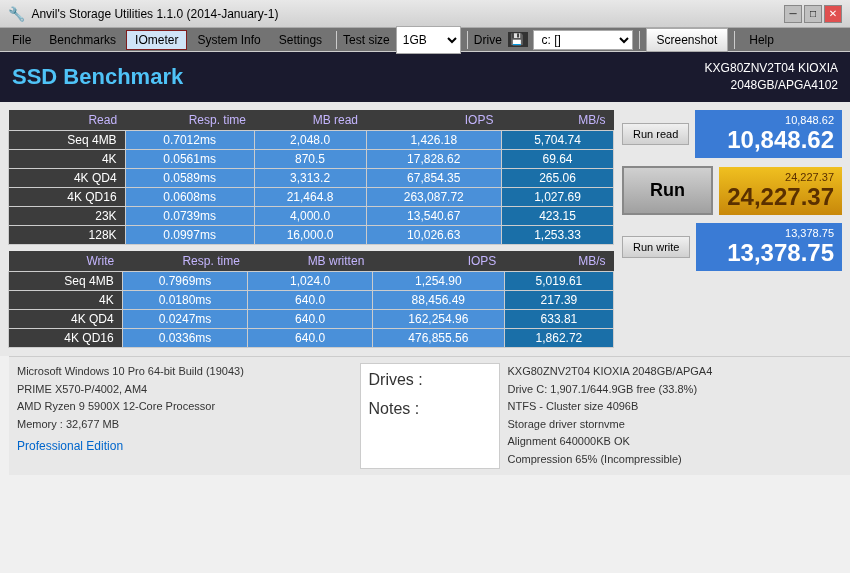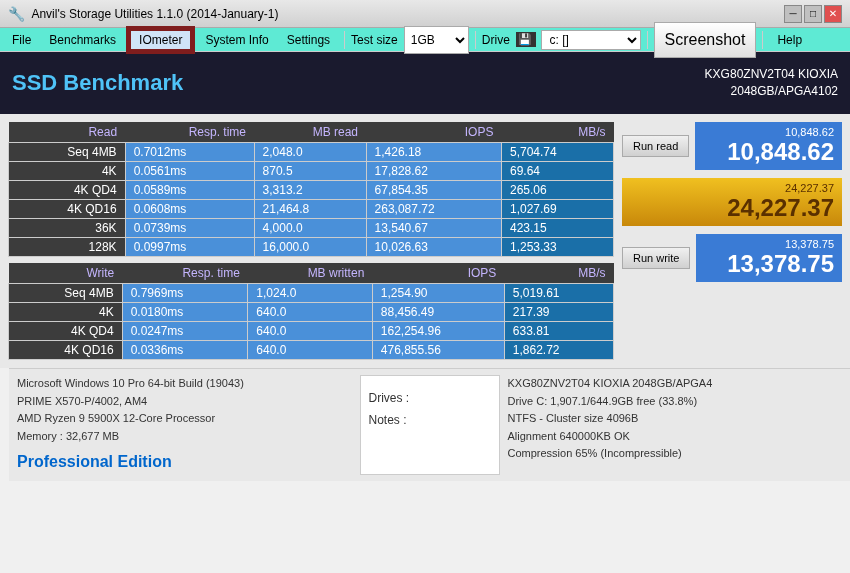--- a/index.html
+++ b/index.html
@@ -5,64 +5,64 @@
     * { margin: 0; padding: 0; box-sizing: border-box; }
     body { font-family: 'Segoe UI', Tahoma, sans-serif; font-size: 12px; background: #f0f0f0; width: 850px; height: 573px; overflow: hidden; }
 
     
     .title-bar { background: linear-gradient(to bottom, #e8e8e8, #d0d0d0); height: 28px; display: flex; align-items: center; padding: 0 8px; border-bottom: 1px solid #aaa; }
     .title-bar-text { font-size: 12px; color: #000; flex: 1; }
     .title-bar-controls { display: flex; gap: 2px; }
     .title-bar-btn { width: 18px; height: 18px; background: #c0c0c0; border: 1px solid #888; font-size: 10px; cursor: pointer; display: flex; align-items: center; justify-content: center; }
 
     
-    .menu-bar { background: #5eead4; height: 24px; display: flex; align-items: center; padding: 0 4px; border-bottom: 1px solid #ccc; gap: 2px; }
+    .menu-bar { background: #737373; height: 24px; display: flex; align-items: center; padding: 0 4px; border-bottom: 1px solid #ccc; gap: 2px; }
     .menu-item { padding: 2px 8px; font-size: 12px; cursor: pointer; }
-    .menu-item.active { background: #d0e4f7; border: 5px solid #7f1d1d; }
+    .menu-item.active { background: #d0e4f7; border: 1px solid #7f1d1d; }
     .toolbar-sep { width: 1px; height: 18px; background: #ccc; margin: 0 4px; }
     .toolbar-label { font-size: 12px; margin-right: 4px; }
     .toolbar-select { height: 28px; border: 1px solid #aaa; padding: 0 2px; font-size: 12px; background: white; }
-    .screenshot-btn { padding: 2px 10px; font-size: 16px; background: linear-gradient(to bottom, #fff, #e0e0e0); border: 1px solid #aaa; cursor: pointer; height: 36px; }
+    .screenshot-btn { padding: 2px 10px; font-size: 12px; background: linear-gradient(to bottom, #fff, #e0e0e0); border: 1px solid #aaa; cursor: pointer; height: 24px; }
     .drive-select { height: 20px; border: 1px solid #aaa; padding: 0 4px; font-size: 12px; background: white; min-width: 100px; }
 
     
-    .app-header { background: #1a1a2e; color: white; padding: 8px 12px; display: flex; align-items: center; justify-content: space-between; height: 62px; }
+    .app-header { background: #1a1a2e; color: white; padding: 8px 12px; display: flex; align-items: center; justify-content: space-between; height: 50px; }
     .app-title { font-size: 22px; font-weight: bold; color: #4fc3f7; }
     .device-info { text-align: right; font-size: 12px; color: white; line-height: 1.4; }
 
     
     .main-content { display: flex; padding: 8px; gap: 8px; background: #e8e8e8; }
 
     
     .bench-table { flex: 1; }
     table { border-collapse: collapse; width: 100%; }
     th { background: #3c3c3c; color: #c4b5fd; padding: 3px 8px; text-align: right; font-size: 12px; font-weight: normal; }
     th:first-child { text-align: right; }
-    td { padding: 2px 8px; text-align: left; font-size: 12px; border: 1px solid #ccc; }
+    td { padding: 2px 8px; text-align: center; font-size: 12px; border: 1px solid #ccc; }
     td:first-child { background: #3c3c3c; color: white; text-align: right; }
     .row-read td:not(:first-child) { background: #4a90d9; color: white; }
     .row-read td:last-child { background: #1a6fa8; color: white; }
     .row-write td:not(:first-child) { background: #4a90d9; color: white; }
     .row-write td:last-child { background: #1a6fa8; color: white; }
 
     
     .right-panel { width: 220px; display: flex; flex-direction: column; gap: 8px; }
     .score-box { background: #3a7bd5; color: white; border-radius: 0; padding: 4px 8px; text-align: right; }
     .score-box .score-label { font-size: 11px; }
     .score-box .score-value { font-size: 24px; font-weight: bold; }
     .score-box.gold { background: linear-gradient(to bottom, #f0c020, #c8880a); color: #5a3000; }
     .run-read-btn { padding: 4px 10px; font-size: 11px; background: linear-gradient(to bottom, #f0f0f0, #d0d0d0); border: 1px solid #aaa; cursor: pointer; white-space: nowrap; }
     .run-write-btn { padding: 4px 10px; font-size: 11px; background: linear-gradient(to bottom, #f0f0f0, #d0d0d0); border: 1px solid #aaa; cursor: pointer; white-space: nowrap; }
     .run-main-btn { padding: 12px 20px; font-size: 18px; font-weight: bold; background: linear-gradient(to bottom, #d0d0d0, #a0a0a0); border: 2px solid #888; cursor: pointer; flex: 1; }
 
     
     .bottom-panel { display: flex; background: #e8e8e8; padding: 6px 8px; gap: 8px; border-top: 1px solid #ccc; min-height: 90px; margin-left: 9px; }
     .bottom-left { flex: 1; font-size: 11px; color: #333; line-height: 1.6; }
-    .bottom-left .pro { color: #0066cc; font-weight: bold; font-size: 16px; }
-    .bottom-notes { background: white; border: 1px solid #ccc; min-width: 140px; padding: 12px 8px; font-size: 12px; color: #333; line-height: 1.8; }
+    .bottom-left .pro { color: #0066cc; font-weight: normal; font-size: 12px; }
+    .bottom-notes { background: white; border: 1px solid #ccc; min-width: 140px; padding: 2px 8px; font-size: 16px; color: #333; line-height: 1.8; }
     .bottom-right { flex: 1; font-size: 11px; color: #333; line-height: 1.6; }
     .btn-score-row { display: flex; align-items: center; gap: 6px; }
   </style>
 </head>
 <body>
 
 <div class="title-bar">
   <span style="font-size:14px; margin-right:6px;">🔧</span>
   <span class="title-bar-text">Anvil's Storage Utilities 1.1.0 (2014-January-1)</span>
   <div class="title-bar-controls">
@@ -142,21 +142,21 @@
           <td>265.06</td>
         </tr>
         <tr class="row-read">
           <td>4K QD16</td>
           <td>0.0608ms</td>
           <td>21,464.8</td>
           <td>263,087.72</td>
           <td>1,027.69</td>
         </tr>
         <tr class="row-read">
-          <td>36K</td>
+          <td>23K</td>
           <td>0.0739ms</td>
           <td>4,000.0</td>
           <td>13,540.67</td>
           <td>423.15</td>
         </tr>
         <tr class="row-read">
           <td>128K</td>
           <td>0.0997ms</td>
           <td>16,000.0</td>
           <td>10,026.63</td>
@@ -214,20 +214,21 @@
 
     <div class="btn-score-row">
       <button class="run-read-btn">Run read</button>
       <div class="score-box" style="flex:1;">
         <div class="score-label">10,848.62</div>
         <div class="score-value">10,848.62</div>
       </div>
     </div>
 
     <div class="btn-score-row">
+      <button class="run-main-btn">Run</button>
       <div class="score-box gold" style="flex:1;">
         <div class="score-label">24,227.37</div>
         <div class="score-value">24,227.37</div>
       </div>
     </div>
 
     <div class="btn-score-row">
       <button class="run-write-btn">Run write</button>
       <div class="score-box" style="flex:1;">
         <div class="score-label">13,378.75</div>
@@ -246,16 +247,17 @@
     <div class="pro" style="margin-top:4px;">Professional Edition</div>
   </div>
   <div class="bottom-notes">
     <div>Drives :</div>
     <div>Notes :</div>
   </div>
   <div class="bottom-right">
     <div>KXG80ZNV2T04 KIOXIA 2048GB/APGA4</div>
     <div>Drive C: 1,907.1/644.9GB free (33.8%)</div>
     <div>NTFS - Cluster size 4096B</div>
+    <div>Storage driver  stornvme</div>
     <div>Alignment 640000KB OK</div>
     <div>Compression 65% (Incompressible)</div>
   </div>
 </div>
 
 </body></html>

